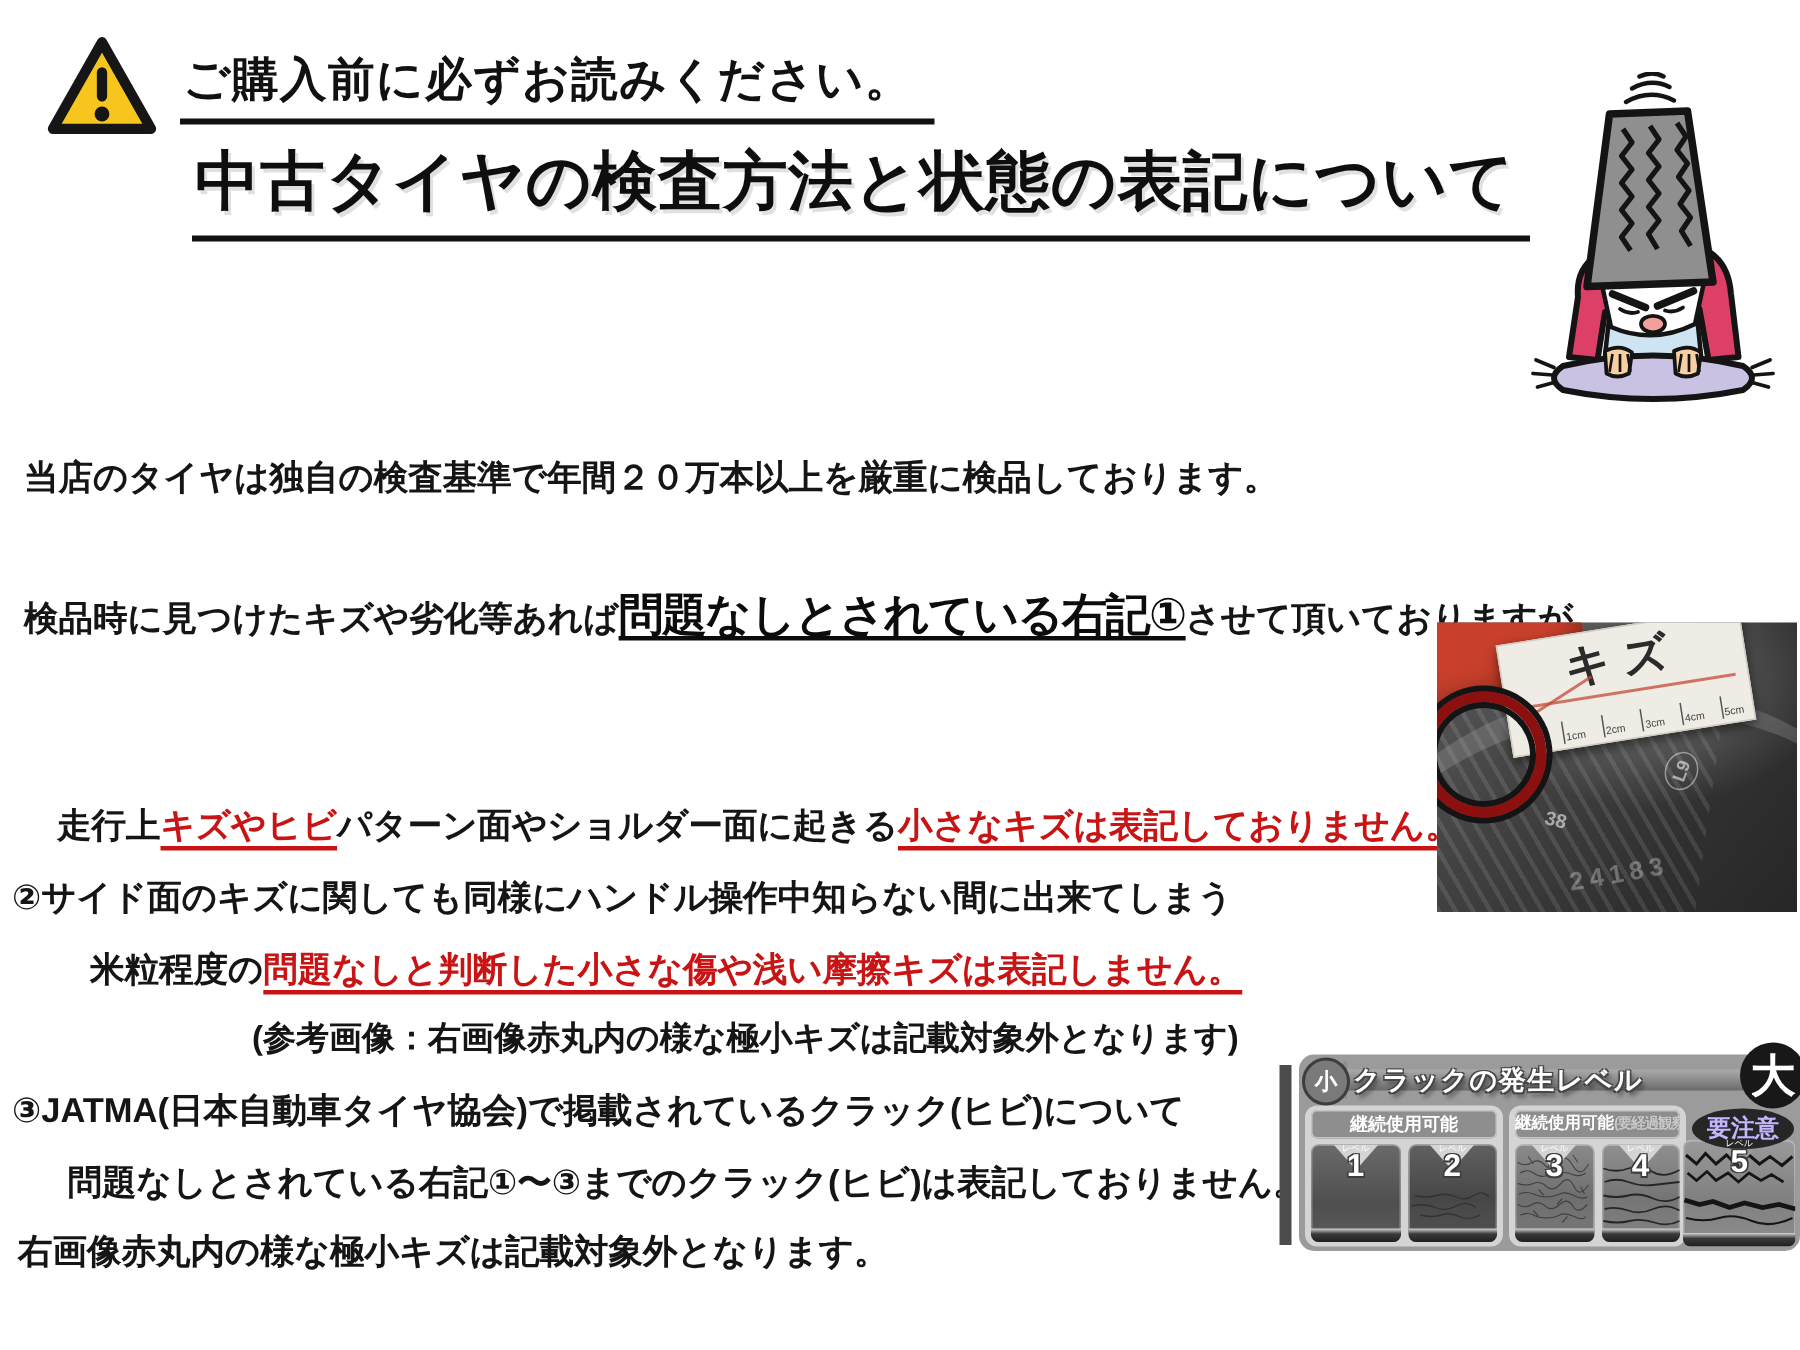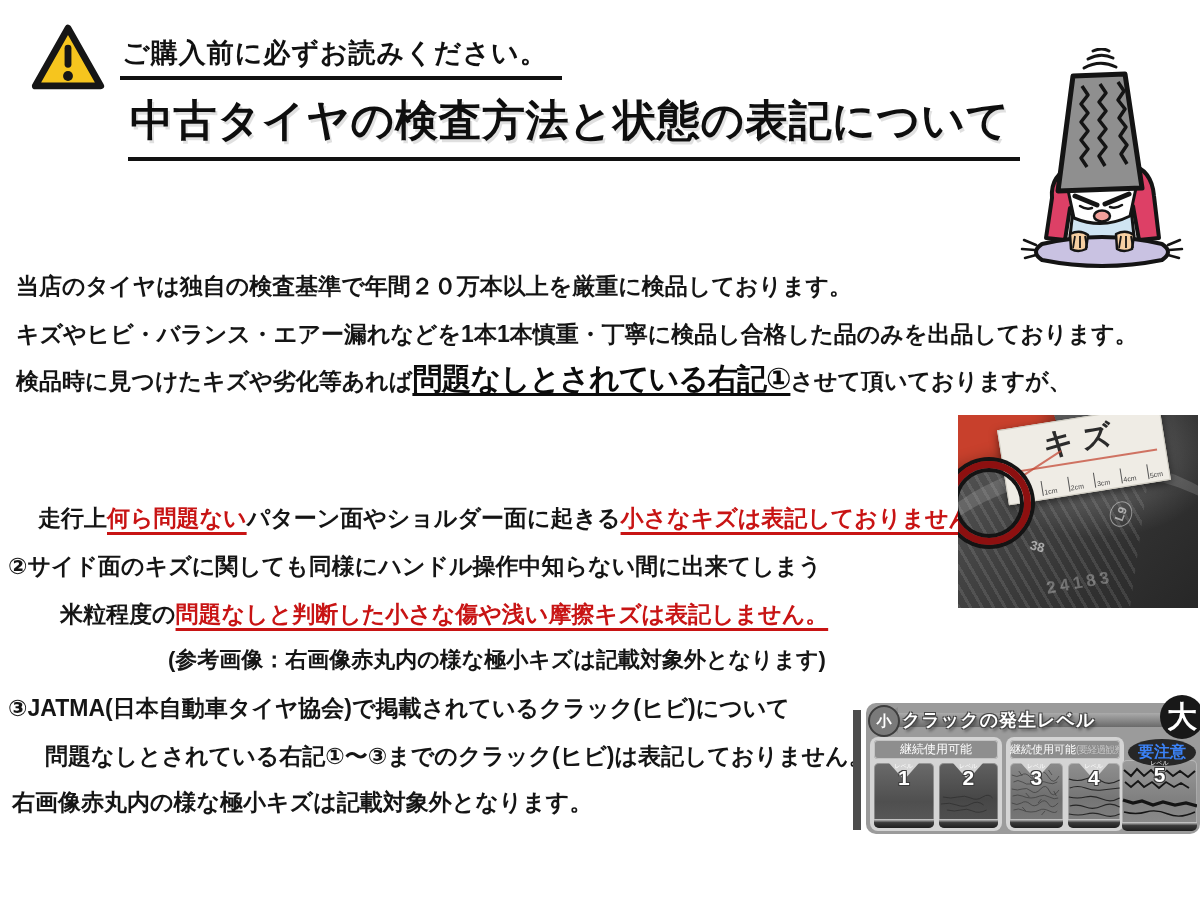--- a/index.html
+++ b/index.html
@@ -1,27 +1,27 @@
 <!DOCTYPE html>
 <html><head>
 <meta charset="utf-8">
 <style>
   html,body{margin:0;padding:0;background:#fff;}
   .page{position:relative;width:1200px;height:900px;background:#ffffff;overflow:hidden;
         font-family:"Liberation Sans","DejaVu Sans",sans-serif;color:#151515;}
   
   .notice-row{position:absolute;left:30px;top:22px;display:flex;align-items:center;}
   .warn{width:76px;height:70px;flex:0 0 auto;}
-  .notice-text{margin-left:14px;font-size:27px;font-weight:bold;color:#111;
+  .notice-text{margin-left:14px;font-size:31px;font-weight:bold;color:#111;
                border-bottom:4px solid #111;padding:0 14px 5px 2px;white-space:nowrap;letter-spacing:1px;}
   .title{position:absolute;left:128px;top:92px;margin:0;font-size:43px;font-weight:bold;color:#0e0e0e;
          border-bottom:4px solid #111;padding:0 10px 7px 2px;white-space:nowrap;letter-spacing:0.5px;
          text-shadow:2px 3px 0 rgba(0,0,0,0.12);}
   
-  .line{position:absolute;font-size:23px;font-weight:bold;color:#151515;white-space:nowrap;line-height:1.25;}
+  .line{position:absolute;font-size:23px;font-weight:bold;color:#151515;white-space:nowrap;line-height:1.25;margin-top:32px;}
   .red-u{color:#c81414;text-decoration:underline;text-decoration-color:#c81414;
          text-decoration-thickness:2.5px;text-underline-offset:6px;}
   .strong-u{font-size:30px;font-weight:bold;letter-spacing:-1px;color:#0c0c0c;
             text-decoration:underline;text-decoration-thickness:3px;text-underline-offset:4px;}
   .mascot{position:absolute;left:1018px;top:48px;width:168px;height:220px;}
   
   .photo{position:absolute;left:958px;top:415px;width:240px;height:193px;overflow:hidden;
          background:linear-gradient(130deg,#5a5a5a 0%,#434343 35%,#303030 70%,#272727 100%);}
   .tire-sheen{position:absolute;right:-30px;top:-40px;width:260px;height:170px;border-radius:50%;
               background:radial-gradient(ellipse at center,rgba(255,255,255,0.28),rgba(255,255,255,0) 65%);}
@@ -59,21 +59,21 @@
                 display:flex;align-items:center;justify-content:center;z-index:3;}
   .big-circle{position:absolute;right:-4px;top:-8px;width:44px;height:44px;border-radius:50%;background:#181818;
               color:#fff;font-size:30px;font-weight:bold;display:flex;align-items:center;justify-content:center;z-index:3;}
   .chart-title{position:absolute;left:36px;right:48px;top:5px;text-align:left;color:#fff;
                font-size:18px;font-weight:bold;letter-spacing:1px;z-index:2;
                text-shadow:-1px -1px 0 #474747,1px -1px 0 #474747,-1px 1px 0 #474747,1px 1px 0 #474747,2px 3px 3px rgba(0,0,0,0.45);}
   .grp{position:absolute;top:34px;height:94px;background:#d4d4d4;border-radius:8px;}
   .grp1{left:4px;width:132px;}
   .grp2{left:140px;width:118px;}
   .badge{margin:3px 4px 0 4px;height:19px;background:#8e8e8e;border-radius:4px;color:#fff;
-         font-size:12px;font-weight:normal;text-align:center;line-height:19px;
+         font-size:12px;font-weight:bold;text-align:center;line-height:19px;
          box-shadow:inset 0 0 0 1px #c4c4c4;white-space:nowrap;overflow:hidden;}
   .badge2{font-size:11px;}
   .badge .paren{color:#c9c9c9;font-size:10px;letter-spacing:-1px;
                 text-shadow:0 0 1px #7d7d7d;}
   .panels{position:absolute;left:4px;right:4px;top:26px;bottom:3px;display:flex;gap:5px;}
   .panel{position:relative;flex:1;border-radius:5px;overflow:hidden;
          box-shadow:inset 0 0 0 1px rgba(255,255,255,0.30);}
   .p1{background:linear-gradient(#6a6a6a,#4f4f4f 60%,#5b5b5b);}
   .p2{background:linear-gradient(#606060,#474747 55%,#525252);}
   .p3{background:linear-gradient(#8a8a8a,#6e6e6e 55%,#7a7a7a);}
@@ -85,21 +85,21 @@
               background:linear-gradient(#d6d6d6,#3a3a3a 40%,#1f1f1f);}
   .notch{position:absolute;top:0;left:50%;transform:translateX(-50%);width:0;height:0;
          border-left:15px solid transparent;border-right:15px solid transparent;z-index:1;}
   .notch-light{border-top:17px solid #d4d4d4;}
   .notch-mid{border-top:17px solid #9b9b9b;}
   .lvl{position:absolute;top:0px;left:0;right:0;text-align:center;color:#fff;font-size:6px;line-height:1;z-index:2;}
   .num{position:absolute;top:4px;left:0;right:0;text-align:center;color:#fff;font-size:21px;font-weight:bold;
        line-height:1;z-index:2;
        text-shadow:-1px -1px 0 #3c3c3c,1px -1px 0 #3c3c3c,-1px 1px 0 #3c3c3c,1px 1px 0 #3c3c3c;}
   .caution{position:absolute;left:262px;top:36px;width:68px;height:27px;background:#262626;border-radius:50%;
-           color:#3b82f6;font-size:16px;font-weight:bold;display:flex;align-items:center;justify-content:center;z-index:2;}
+           color:#c4b5fd;font-size:16px;font-weight:bold;display:flex;align-items:center;justify-content:center;z-index:2;}
 </style>
 </head>
 <body>
 
 <div class="page">
 
   <div class="notice-row">
     <svg class="warn" viewBox="0 0 100 92">
       <polygon points="50,8 93,84 7,84" fill="#f6c51e" stroke="#161616" stroke-width="9" stroke-linejoin="round"></polygon>
       <rect x="45.5" y="30" width="9" height="30" rx="4.5" fill="#161616"></rect>
@@ -150,24 +150,23 @@
 
     <path d="M55,28 L107,26 L124,140 L40,143 Z" fill="#8f8f8f" stroke="#141414" stroke-width="5" stroke-linejoin="round"></path>
     <g fill="none" stroke="#141414" stroke-width="3.5" stroke-linejoin="round">
       <path d="M64,38 l6,9 l-7,9 l7,9 l-7,9 l7,9 l-7,9 l7,9 l-7,9 l6,9"></path>
       <path d="M82,36 l6,9 l-7,9 l7,9 l-7,9 l7,9 l-7,9 l7,9 l-7,9 l6,10"></path>
       <path d="M100,34 l6,9 l-6,9 l7,9 l-6,9 l7,9 l-6,9 l7,9 l-6,9 l6,10"></path>
     </g>
   </svg>
 
   <div class="line" style="left:16px;top:272px">当店のタイヤは独自の検査基準で年間２０万本以上を厳重に検品しております。</div>
-  <div class="line" style="left:16px;top:320px">キズやヒビ・バランス・エアー漏れなどを1本1本慎重・丁寧に検品し合格した品のみを出品しております。</div>
   <div class="line" style="left:16px;top:360px"><span>検品時に見つけたキズや劣化等あれば</span><span class="strong-u">問題なしとされている右記①</span><span>させて頂いておりますが、</span></div>
 
-  <div class="line" style="left:38px;top:504px"><span>走行上</span><span class="red-u">何ら問題ない</span><span>パターン面やショルダー面に起きる</span><span class="red-u">小さなキズは表記しておりません。</span></div>
+  <div class="line" style="left:38px;top:504px"><span>走行上</span><span class="red-u">キズやヒビ</span><span>パターン面やショルダー面に起きる</span><span class="red-u">小さなキズは表記しておりません。</span></div>
 
   <div class="line" style="left:60px;top:600px"><span>米粒程度の</span><span class="red-u">問題なしと判断した小さな傷や浅い摩擦キズは表記しません。</span></div>
   <div class="line" style="left:8px;top:552px">②サイド面のキズに関しても同様にハンドル操作中知らない間に出来てしまう</div>
   <div class="line" style="left:168px;top:646px;font-size:22px">(参考画像：右画像赤丸内の様な極小キズは記載対象外となります)</div>
 
   <div class="line" style="left:8px;top:694px">③JATMA(日本自動車タイヤ協会)で掲載されているクラック(ヒビ)について</div>
   <div class="line" style="left:45px;top:742px">問題なしとされている右記①〜③までのクラック(ヒビ)は表記しておりません。</div>
   <div class="line" style="left:12px;top:788px">右画像赤丸内の様な極小キズは記載対象外となります。</div>
 
   <div class="photo">

